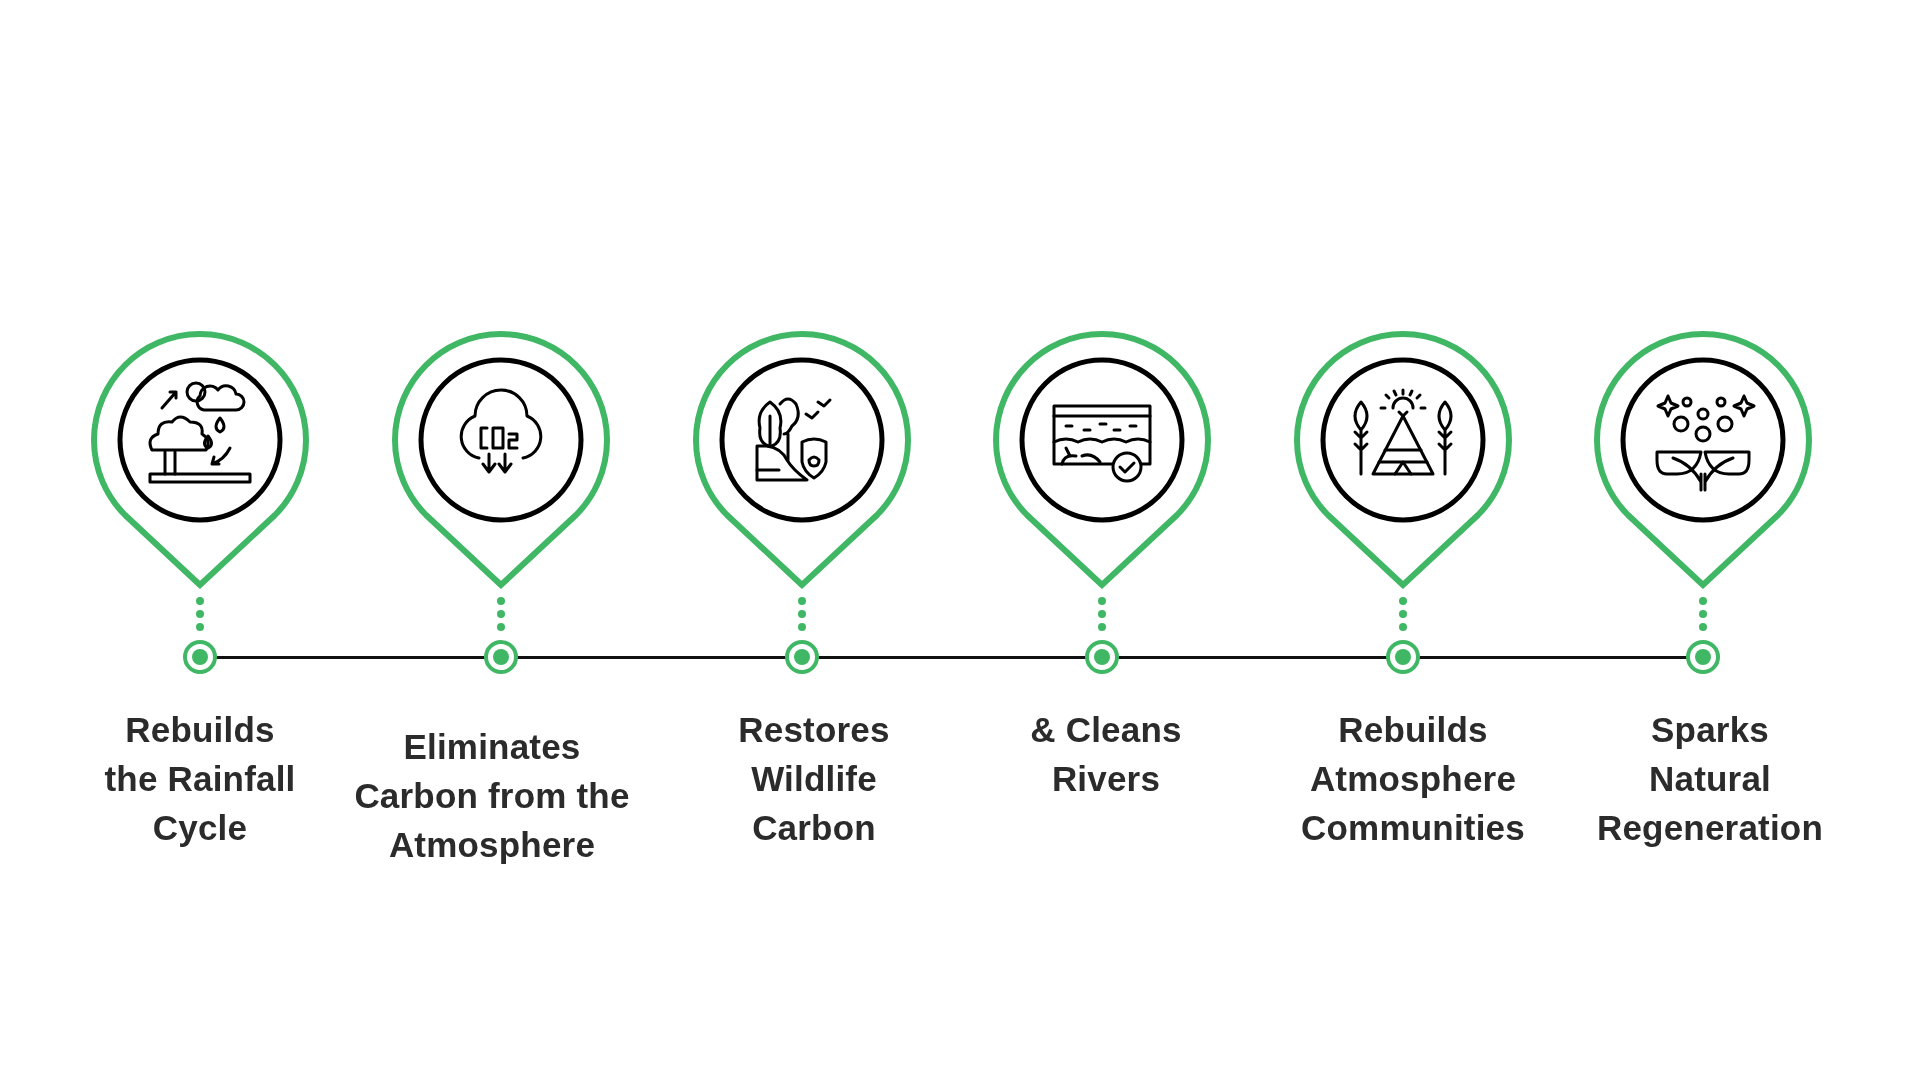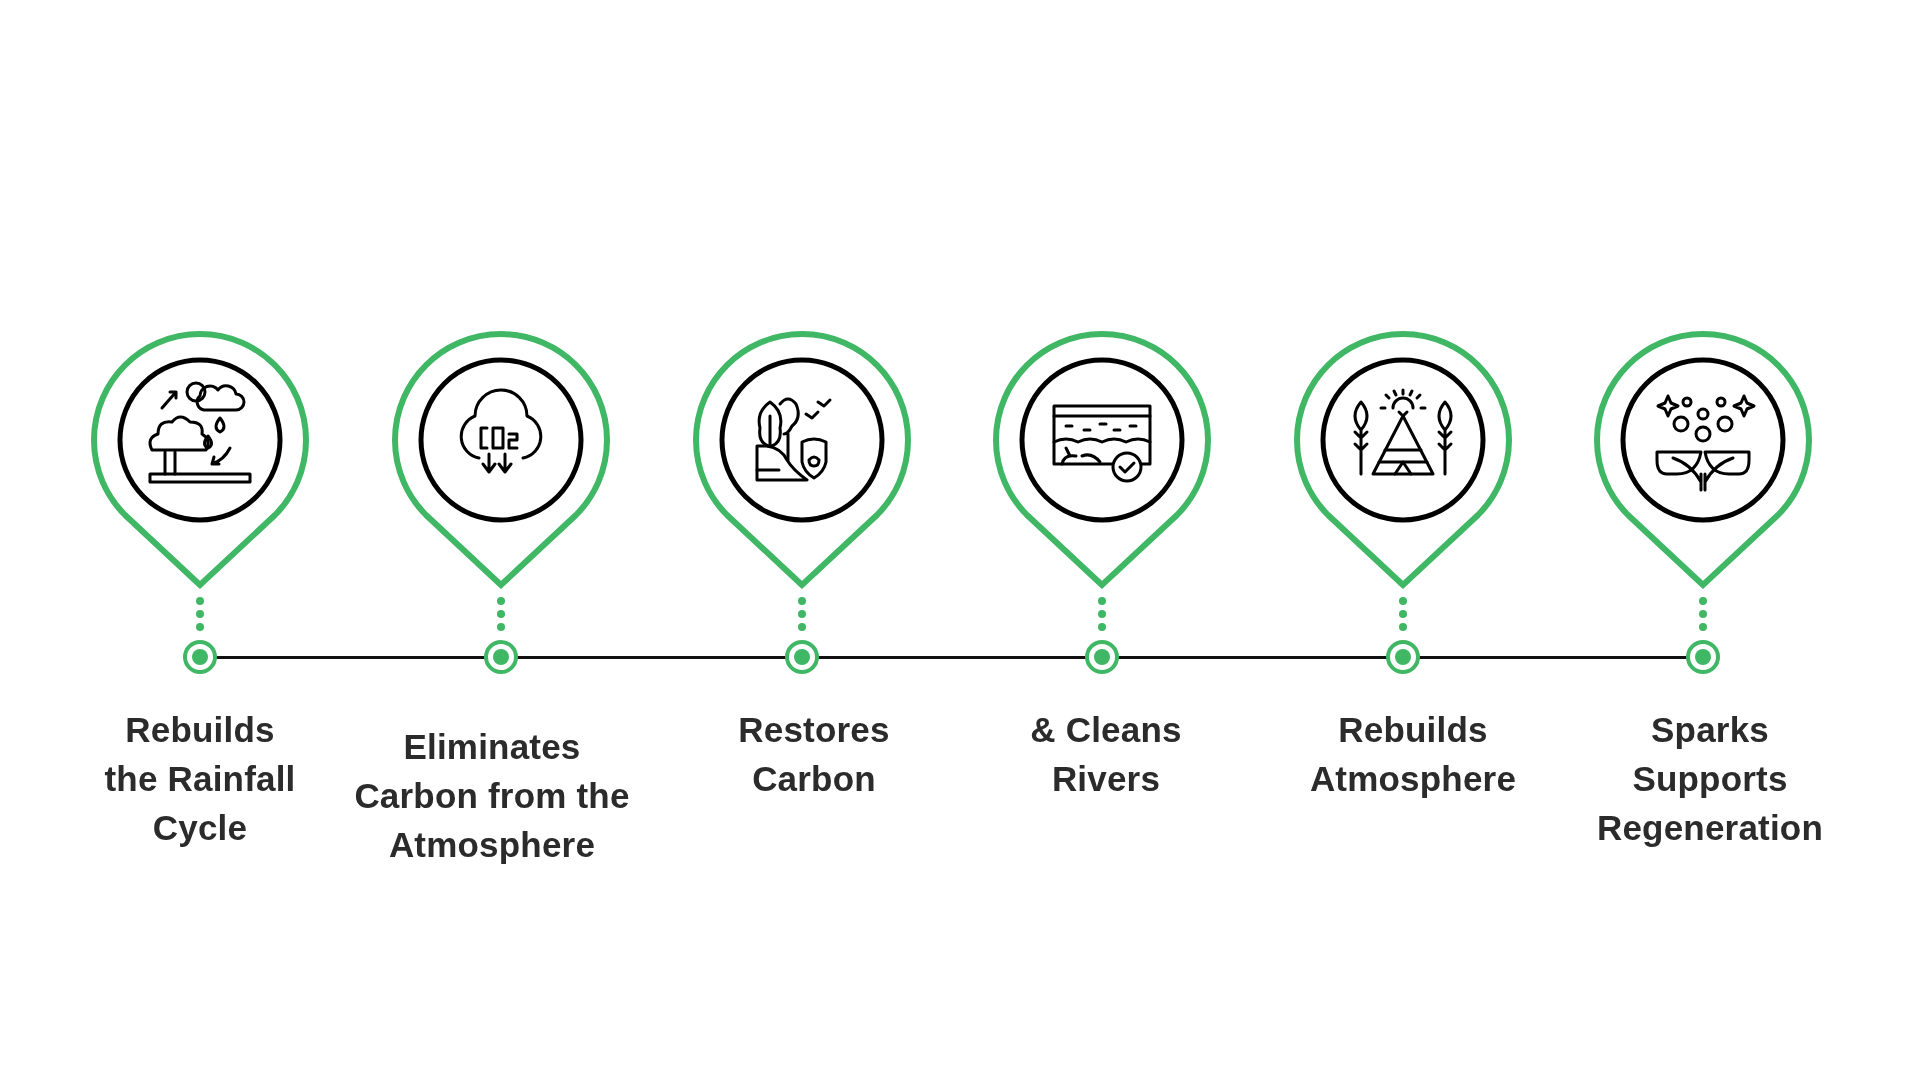--- a/index.html
+++ b/index.html
@@ -84,20 +84,21 @@
         <path d="M-45 470 h22"></path>
         <path d="M-34 446 q-10 -4 -8 -18 q-4 -16 10 -26 q14 10 10 26 q2 14 -8 18 M-32 416 v30"></path>
         <path d="M-22 404 q8 -10 16 0 q6 14 -4 22 q-4 8 -8 8 M-14 434 v26"></path>
         <path d="M0 442 q12 -6 24 0 v20 q-2 10 -12 16 q-10 -6 -12 -16 Z"></path>
         <path d="M7 460 q5 -6 10 0 q0 6 -5 6 q-5 0 -5 -6 Z"></path>
         <path d="M16 402 l6 4 l6 -6 M4 414 l6 4 l6 -6"></path>
       </g>
     </svg>
     <div class="label" style="left:12px;">
       <span>Restores</span>
+      <span>Wildlife</span>
       <span>Carbon</span>
     </div>
   </div>
 
   <div class="step" style="left:1102px;">
     <svg class="pin-svg" viewBox="-120 320 240 360">
       <path d="M0 585 L-75 515 A106 106 0 1 1 75 515 Z" fill="#fff" stroke="#3fb764" stroke-width="6"></path>
       <circle cx="0" cy="440" r="80" fill="#fff" stroke="#000" stroke-width="5"></circle>
       <circle cx="0" cy="601" r="4" fill="#3fb764"></circle>
         <circle cx="0" cy="614" r="4" fill="#3fb764"></circle>
@@ -134,20 +135,21 @@
         <path d="M0 416 l-30 58 h60 Z M-4 412 l4 4 l4 -4"></path>
         <path d="M-18 450 h36 M-24 462 h48"></path>
         <path d="M-8 474 l8 -12 l8 12"></path>
         <path d="M-42 474 v-44 M-42 430 q-12 -14 0 -28 q12 14 0 28 M-48 444 l6 6 l6 -6 M-48 432 l6 6 l6 -6"></path>
         <path d="M42 474 v-44 M42 430 q-12 -14 0 -28 q12 14 0 28 M36 444 l6 6 l6 -6 M36 432 l6 6 l6 -6"></path>
       </g>
     </svg>
     <div class="label" style="left:10px;">
       <span>Rebuilds</span>
       <span>Atmosphere</span>
+      <span>Communities</span>
     </div>
   </div>
 
   <div class="step" style="left:1703px;">
     <svg class="pin-svg" viewBox="-120 320 240 360">
       <path d="M0 585 L-75 515 A106 106 0 1 1 75 515 Z" fill="#fff" stroke="#3fb764" stroke-width="6"></path>
       <circle cx="0" cy="440" r="80" fill="#fff" stroke="#000" stroke-width="5"></circle>
       <circle cx="0" cy="601" r="4" fill="#3fb764"></circle>
         <circle cx="0" cy="614" r="4" fill="#3fb764"></circle>
         <circle cx="0" cy="627" r="4" fill="#3fb764"></circle>
@@ -162,17 +164,17 @@
         <circle cx="-22" cy="424" r="7"></circle>
           <circle cx="22" cy="424" r="7"></circle>
         <circle cx="0" cy="434" r="7"></circle>
         <path d="M-46 452 h44 q-4 22 -24 22 h-10 q-10 0 -10 -14 Z"></path>
         <path d="M46 452 h-44 q4 22 24 22 h10 q10 0 10 -14 Z"></path>
         <path d="M-2 474 v16 M2 474 v16 M-30 458 q18 6 28 24 M30 458 q-18 6 -28 24"></path>
       </g>
     </svg>
     <div class="label" style="left:7px;">
       <span>Sparks</span>
-      <span>Supports</span>
+      <span>Natural</span>
       <span>Regeneration</span>
     </div>
   </div>
 </div>
 
 </body></html>

